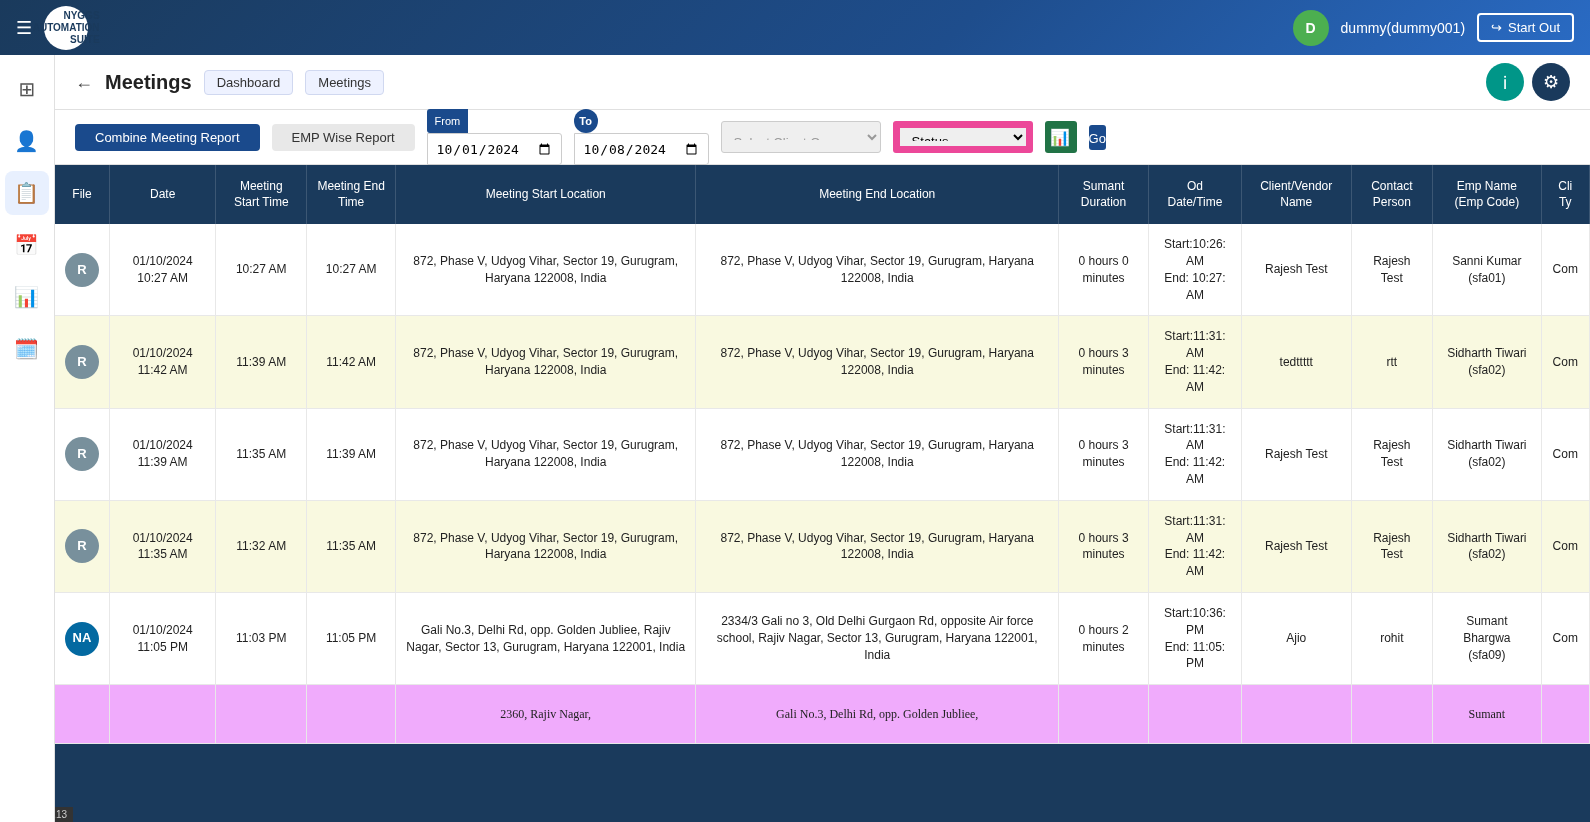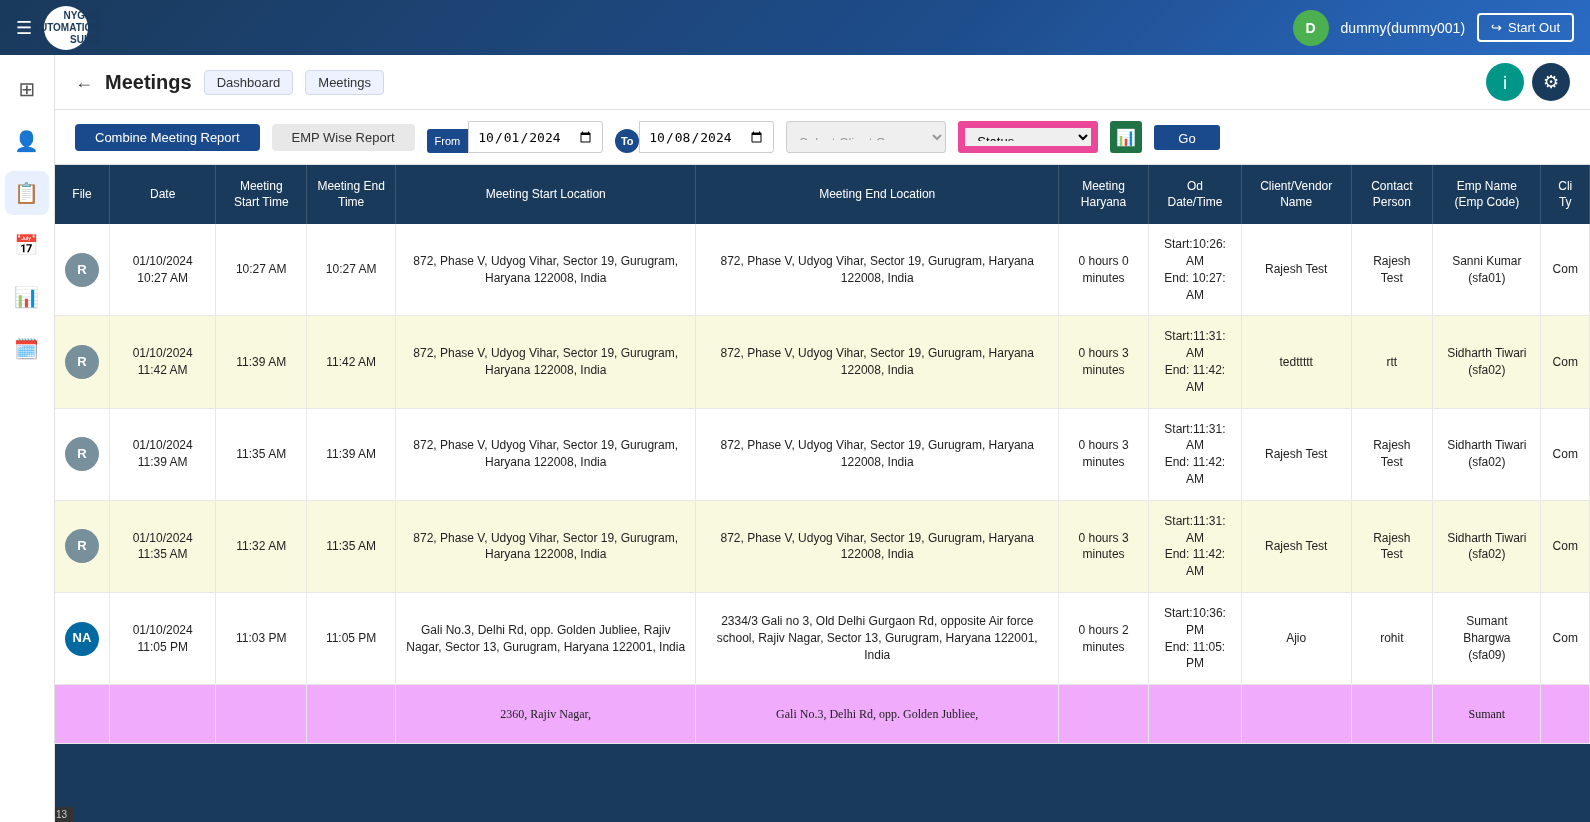--- a/index.html
+++ b/index.html
@@ -90,41 +90,41 @@
     .tab-btn.active {
       background: #1a4a8c; color: white;
     }
     .tab-btn.inactive {
       background: #e8e8e8; color: #333;
     }
     .date-label {
       background: #1a4a8c; color: white;
       padding: 6px 8px; font-size: 11px; border-radius: 3px 0 0 3px;
     }
-    .date-group { display: flex; align-items: flex-end; }
+    .date-group { display: flex; align-items: flex-start; flex-direction: column; }
     .date-input {
       border: 1px solid #ccc; padding: 6px 8px; font-size: 13px;
       border-radius: 0 3px 3px 0; height: 32px;
     }
     .select-input {
       border: 1px solid #ccc; padding: 12px 8px; font-size: 13px;
       border-radius: 3px; height: 32px; min-width: 160px; color: #999;
     }
     .status-select {
       border: 7px solid #ec4899; padding: 5px 8px; font-size: 13px;
       border-radius: 3px; height: 32px; min-width: 140px;
     }
     .excel-btn {
       width: 32px; height: 32px; background: #217346; border: none;
       border-radius: 3px; color: white; cursor: pointer; font-size: 16px;
       display: flex; align-items: center; justify-content: center;
     }
     .go-btn {
       background: #1a4a8c; color: white; border: none;
-      padding: 6px 24px; border-radius: 3px; cursor: pointer; font-size: 13px; height: 25px;
+      padding: 6px 0; border-radius: 3px; cursor: pointer; font-size: 13px; height: 25px;
     }
     .icon-circle {
       width: 38px; height: 38px; border-radius: 50%;
       display: flex; align-items: center; justify-content: center;
       cursor: pointer; font-size: 18px;
     }
     .icon-circle.teal { background: #009688; color: white; }
     .icon-circle.dark { background: #1a3a5c; color: white; }
 
     
@@ -242,21 +242,21 @@
   <div class="table-container">
     <table class="data-table">
       <thead>
         <tr>
           <th>File</th>
           <th>Date</th>
           <th>Meeting Start Time</th>
           <th>Meeting End Time</th>
           <th>Meeting Start Location</th>
           <th>Meeting End Location</th>
-          <th>Meeting Haryana</th>
+          <th>Sumant Duration</th>
           <th>Od Date/Time</th>
           <th>Client/Vendor Name</th>
           <th>Contact Person</th>
           <th>Emp Name (Emp Code)</th>
           <th>Cli Ty</th>
         </tr>
       </thead>
       <tbody id="table-body">
       <tr>
             <td>

